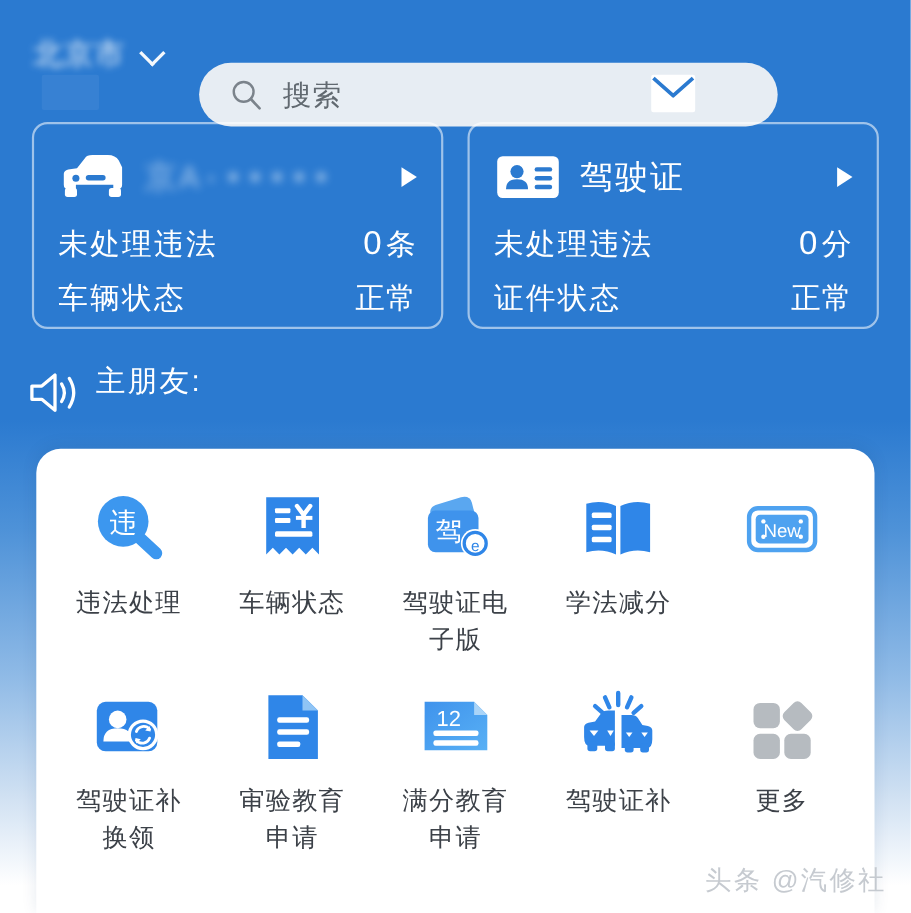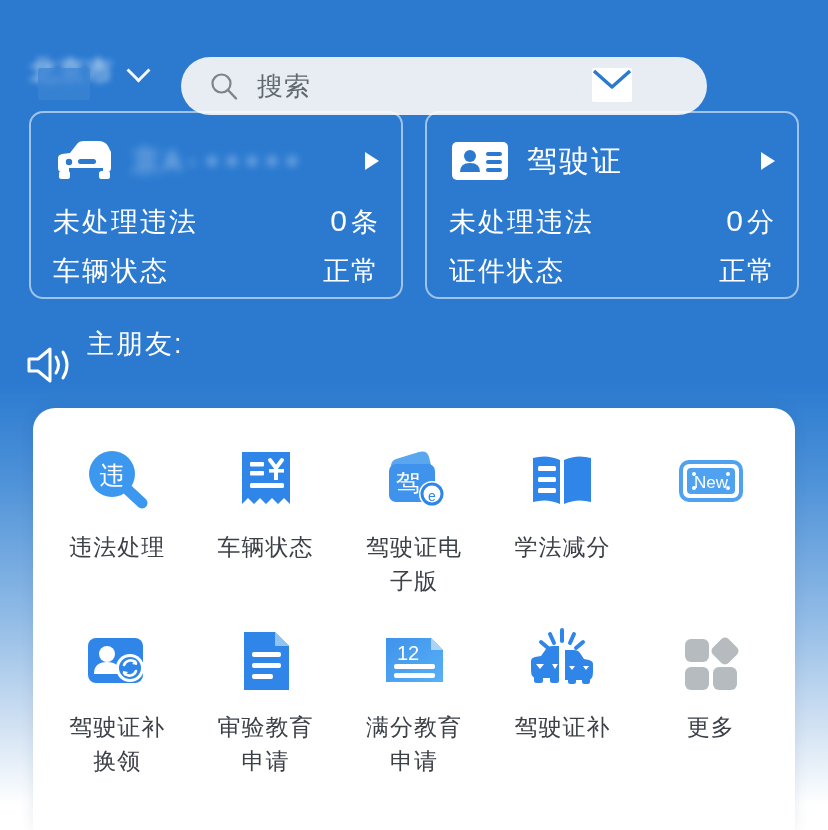--- a/index.html
+++ b/index.html
@@ -27,21 +27,21 @@
   }
 
   
   .topbar {
     position: absolute;
     top: 26px;
     left: 0;
     width: 676px;
     height: 68px;
     display: flex;
-    align-items: flex-end;
+    align-items: flex-start;
   }
   .loc-wrap {
     display: flex;
     align-items: center;
     margin-left: 30px;
     height: 46px;
   }
   .loc-text {
     color: #ffffff;
     font-size: 27px;
@@ -165,26 +165,26 @@
     margin-top: 13px;
     color: #ffffff;
   }
   .card-row .lbl { font-size: 27px; letter-spacing: 2px; }
   .card-row .val { font-size: 27px; letter-spacing: 1px; }
   .card-row .val .num { font-size: 30px; margin-right: 3px; }
 
   
   .announce {
     position: absolute;
-    top: 326px;
+    top: 314px;
     left: 25px;
     width: 600px;
     height: 66px;
     display: flex;
-    align-items: flex-start;
+    align-items: flex-end;
   }
   .horn { flex: none; width: 50px; height: 46px; margin-top: 16px; }
   .announce-text {
     margin-left: 12px;
     color: #ffffff;
     font-size: 27px;
     letter-spacing: 2px;
     white-space: nowrap;
     margin-bottom: 16px;
     filter: blur(.4px);
@@ -487,14 +487,15 @@
             <rect x="39" y="43" width="24" height="23" rx="6" fill="#b6bbc0"></rect>
             <rect x="40" y="16" width="22" height="22" rx="5" fill="#b6bbc0" transform="rotate(45 51 27)"></rect>
           </svg>
         </span>
         <span class="tlabel">更多</span>
       </div>
 
     </div>
   </div>
 
+  <div class="watermark">头条 @汽修社</div>
 
 </div>
 
 </body></html>

